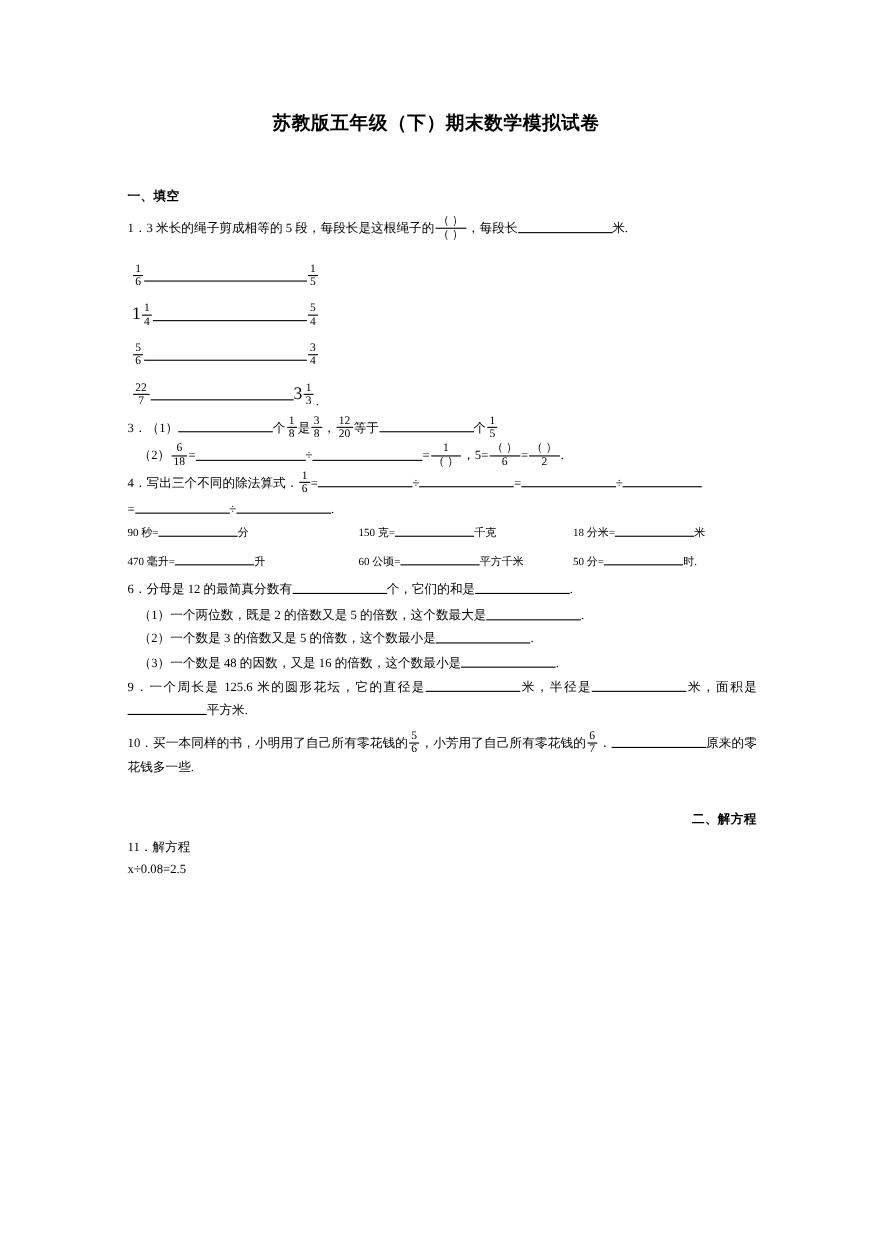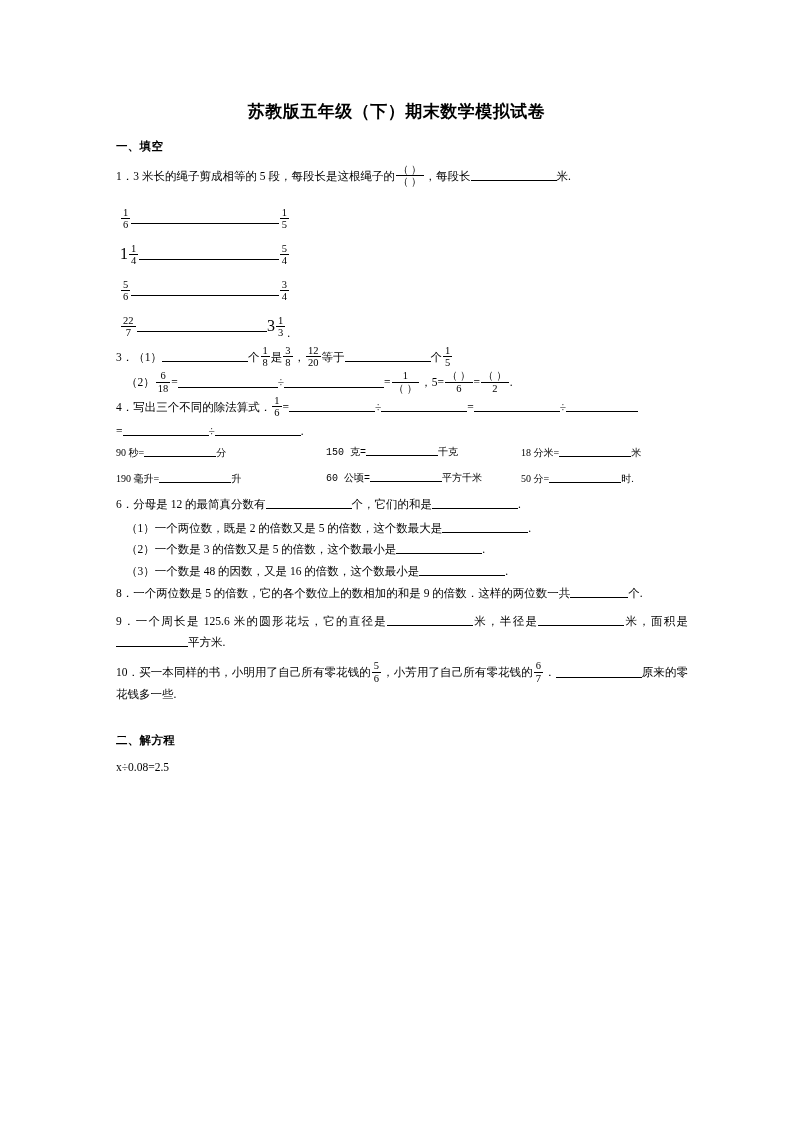--- a/index.html
+++ b/index.html
@@ -25,21 +25,21 @@
   .doc-title {
     text-align: center;
     font-size: 17px;
     font-weight: bold;
     margin: 0;
     padding-top: 100px;
     letter-spacing: 0.5px;
   }
   .body-wrap {
     padding: 0 105px 0 116px;
-    margin-top: 16px;
+    margin-top: 48px;
   }
   .section-head {
     font-size: 11.5px;
     font-weight: bold;
     margin: 0 0 10px 0;
     letter-spacing: 0.3px;
   }
   .q {
     font-size: 11.5px;
     line-height: 1.85;
@@ -95,22 +95,22 @@
   
   .units {
     display: grid;
     grid-template-columns: 210px 195px auto;
     font-size: 10px;
     line-height: 1.45;
     margin: 4px 0 8px 0;
     row-gap: 11px;
   }
   .units .cell { padding-right: 4px; }
-  .units .c2 { width: 175px; font-family: Liberation Mono, monospace; }
-  .sec2 { margin-top: 28px; }
+  .units .c2 { width: 175px; }
+  .sec2 { margin-top: 28px; text-align: right; }
   .eqline { font-size: 11.5px; line-height: 1.7; margin: 0; }
 </style>
 </head>
 <body>
 
 <div class="page">
 
   <h1 class="doc-title">苏教版五年级（下）期末数学模拟试卷</h1>
 
   <div class="body-wrap">
@@ -180,42 +180,42 @@
       <span>4．</span><span>写出三个不同的除法算式．</span><span class="frac"><span class="num">1</span><span class="den">6</span></span><span>=</span><span class="blank b-lg"></span><span>÷</span><span class="blank b-lg"></span><span>=</span><span class="blank b-lg"></span><span>÷</span><span class="blank b-md"></span>
     </p>
     <p class="q tight">
       <span>=</span><span class="blank b-lg"></span><span>÷</span><span class="blank b-lg"></span><span>.</span>
     </p>
 
     <div class="units">
       <div class="cell"><span>90 秒=</span><span class="blank b-md"></span><span>分</span></div>
       <div class="cell c2"><span>150 克=</span><span class="blank b-md"></span><span>千克</span></div>
       <div class="cell"><span>18 分米=</span><span class="blank b-md"></span><span>米</span></div>
-      <div class="cell"><span>190 毫升=</span><span class="blank b-md"></span><span>升</span></div>
+      <div class="cell"><span>470 毫升=</span><span class="blank b-md"></span><span>升</span></div>
       <div class="cell c2"><span>60 公顷=</span><span class="blank b-md"></span><span>平方千米</span></div>
       <div class="cell"><span>50 分=</span><span class="blank b-md"></span><span>时.</span></div>
     </div>
 
     <p class="q tight">
       <span>6．</span><span>分母是 12 的最简真分数有</span><span class="blank b-lg"></span><span>个，它们的和是</span><span class="blank b-lg"></span><span>.</span>
     </p>
 
     <p class="sub"><span>（1）</span><span>一个两位数，既是 2 的倍数又是 5 的倍数，这个数最大是</span><span class="blank b-lg"></span><span>.</span></p>
     <p class="sub"><span>（2）</span><span>一个数是 3 的倍数又是 5 的倍数，这个数最小是</span><span class="blank b-lg"></span><span>.</span></p>
     <p class="sub"><span>（3）</span><span>一个数是 48 的因数，又是 16 的倍数，这个数最小是</span><span class="blank b-lg"></span><span>.</span></p>
 
-    <p class="q">
-      <span>8．</span><span>一个两位数是 5 的倍数，它的各个数位上的数相加的和是 9 的倍数．这样的两位数一共</span><span class="blank b-sm"></span><span>个.</span>
-    </p>
 
     <p class="q">
       <span>9．</span><span>一个周长是 125.6 米的圆形花坛，它的直径是</span><span class="blank b-lg"></span><span>米，半径是</span><span class="blank b-lg"></span><span>米，</span><span>面积是</span><span class="blank b-md"></span><span>平方米.</span>
     </p>
 
     <p class="q">
       <span>10．</span><span>买一本同样的书，小明用了自己所有零花钱的</span><span class="frac"><span class="num">5</span><span class="den">6</span></span><span>，小芳用了自己所有零花钱的</span><span class="frac"><span class="num">6</span><span class="den">7</span></span><span>．</span><span class="blank b-lg"></span><span>原来的零花钱多一些.</span>
     </p>
 
     <div class="section-head sec2">二、解方程</div>
+    <p class="eqline">
+      <span>11．</span><span>解方程</span>
+    </p>
     <p class="eqline">x÷0.08=2.5</p>
 
   </div>
 </div>
 
 </body></html>

